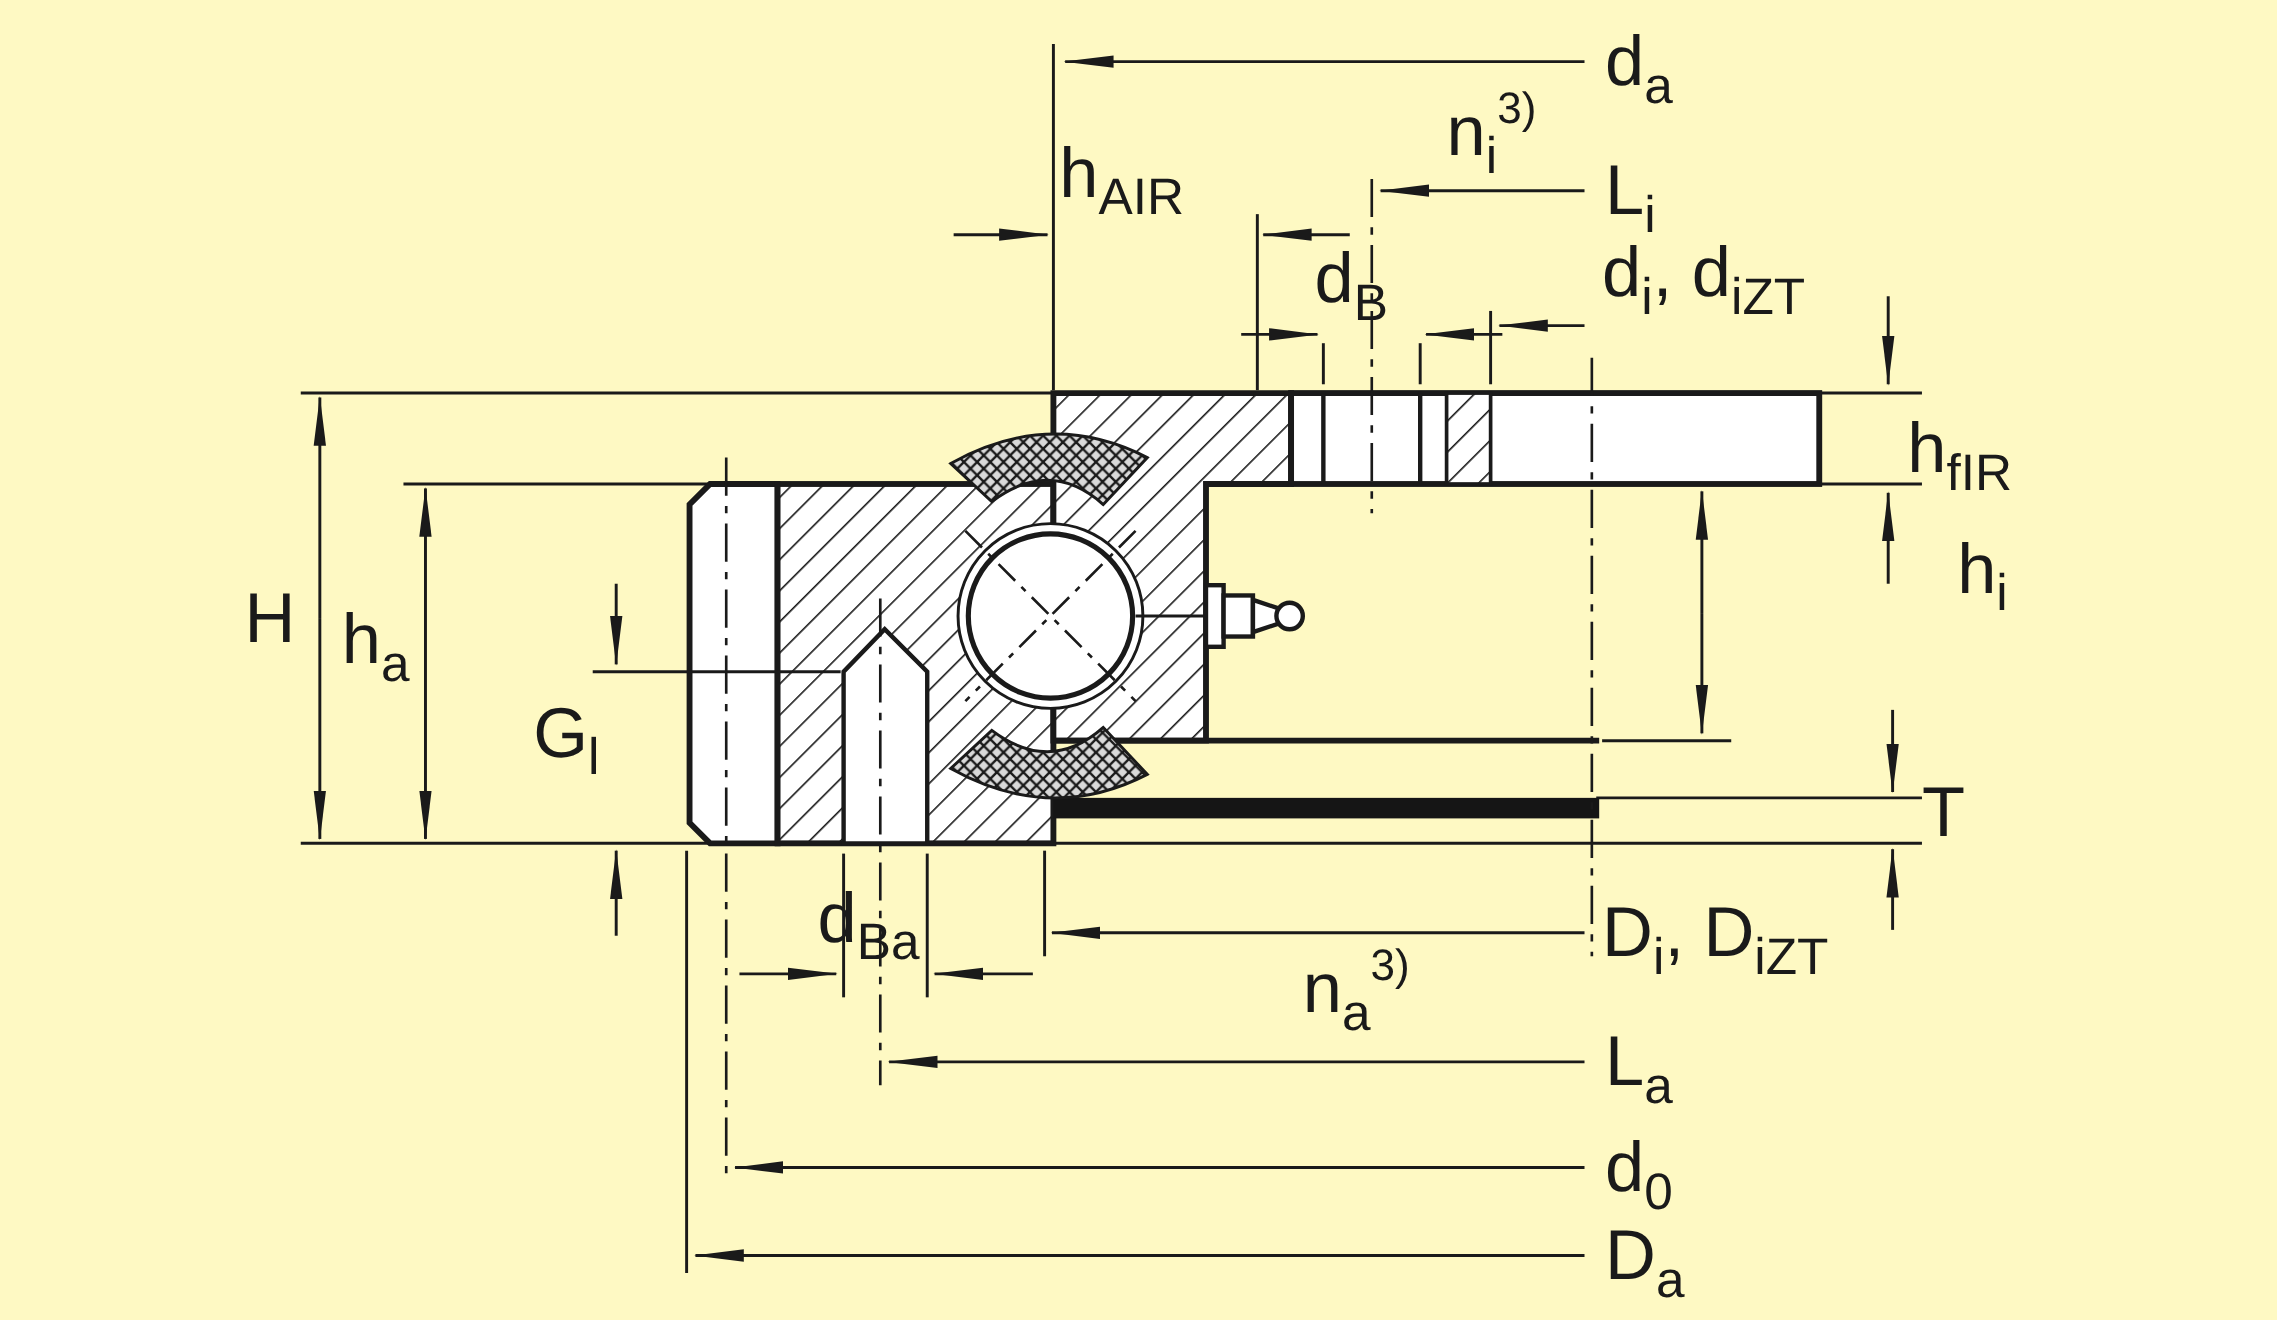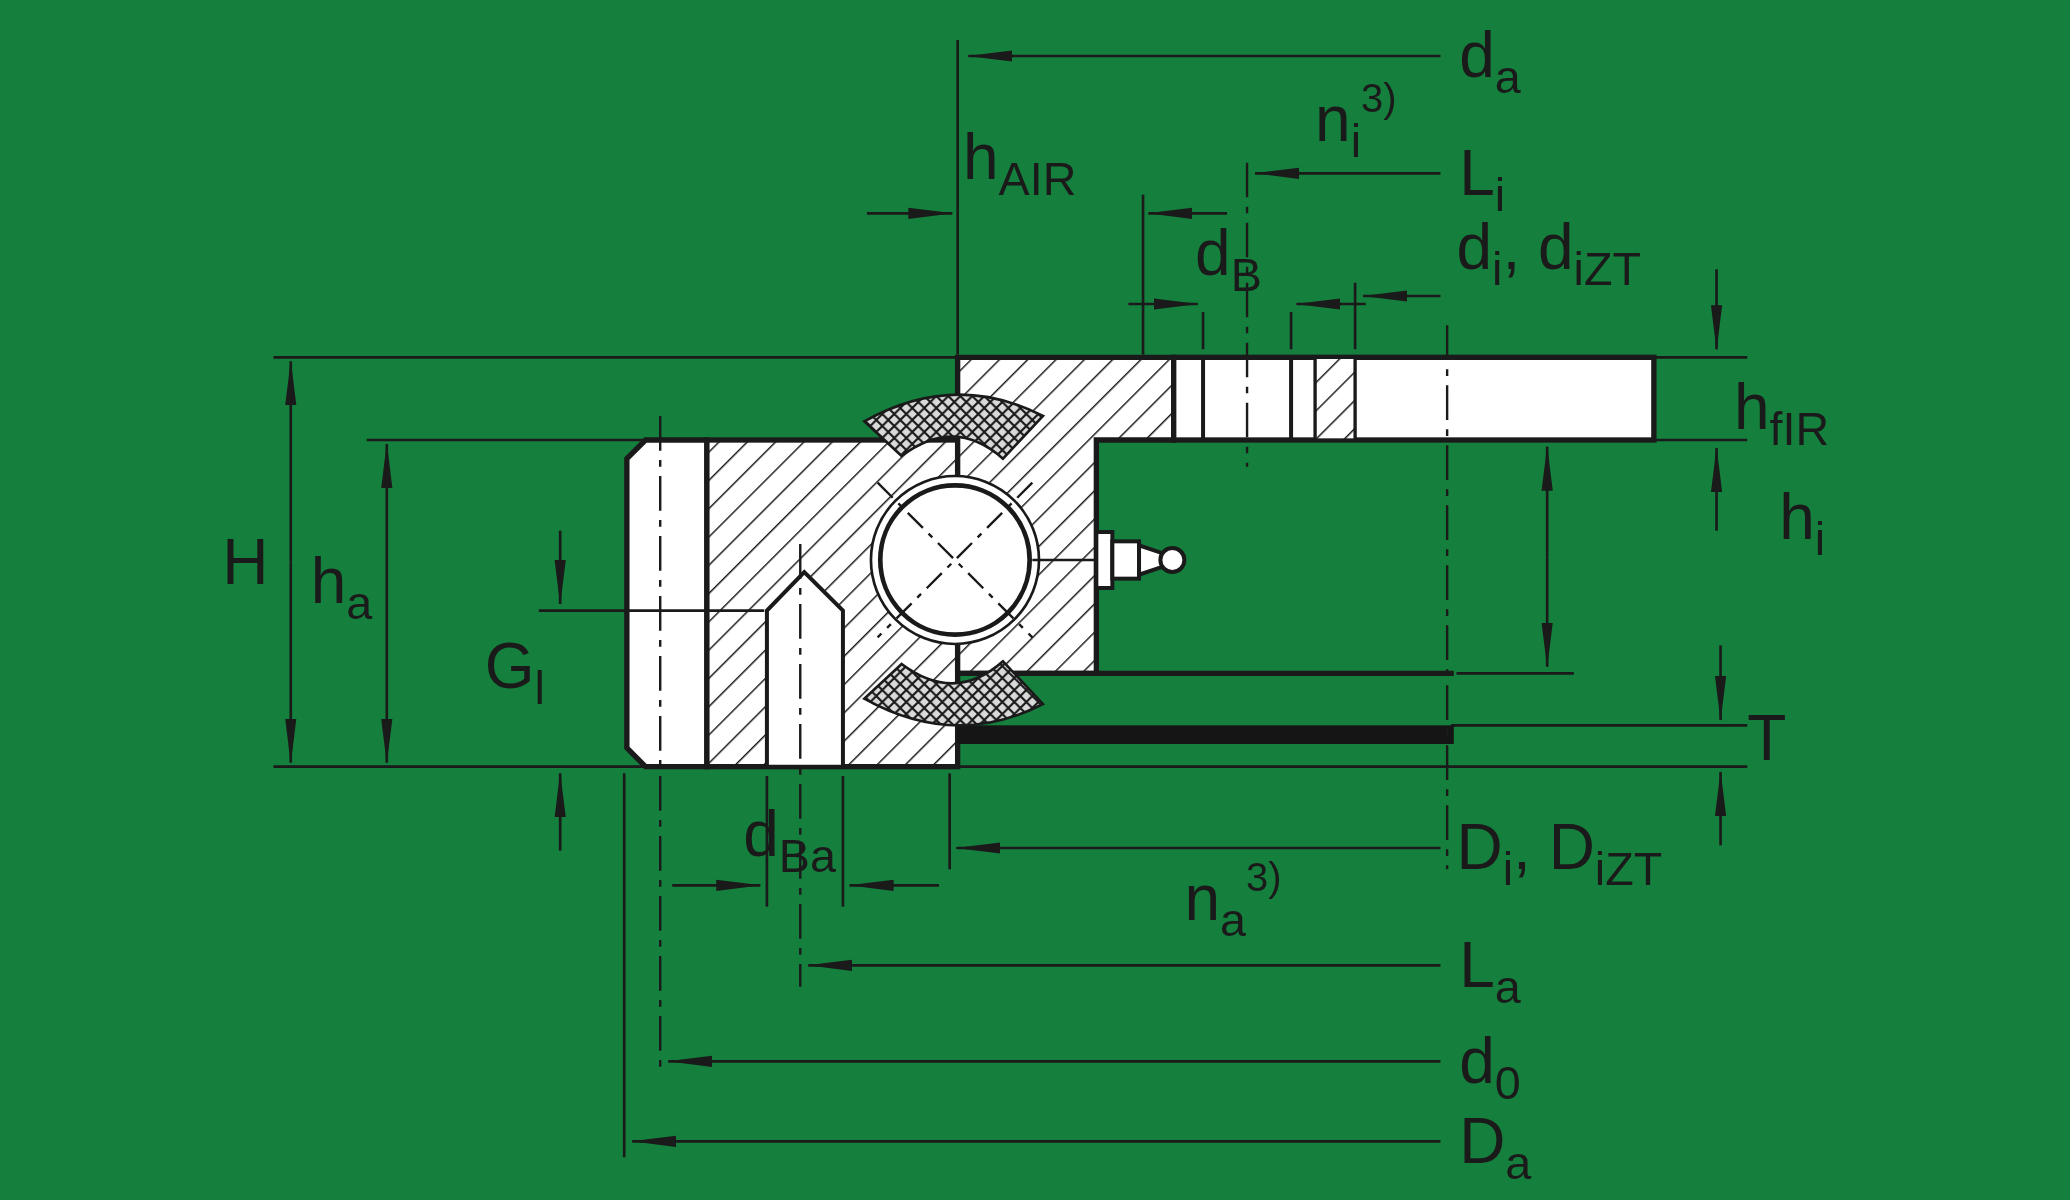--- a/index.html
+++ b/index.html
@@ -1,16 +1,16 @@
 <!DOCTYPE html>
 <html><head>
 <meta charset="utf-8">
 <style>
   html,body{margin:0;padding:0;background:#ffffff;}
-  .stage{width:2070px;height:1200px;background:#15803d;position:relative;overflow:hidden;}
+  .stage{width:2070px;height:1200px;background:#fef9c3;position:relative;overflow:hidden;}
   .lbl{font-family:"Liberation Sans","DejaVu Sans",sans-serif;font-size:48px;fill:#1a1a1a;}
   .lbl .sub{font-size:35px;}
   .lbl .sup{font-size:30px;}
   .thin{stroke:#1a1a1a;stroke-width:2;fill:none;}
   .med{stroke:#1a1a1a;stroke-width:3;fill:none;}
   .thick{stroke:#1a1a1a;stroke-width:4;fill:none;stroke-linejoin:miter;}
   .dim{stroke:#1a1a1a;stroke-width:2;fill:none;}
   .dashdot{stroke:#1a1a1a;stroke-width:1.8;fill:none;stroke-dasharray:26 7 5 7;}
   .balldash{stroke:#1a1a1a;stroke-width:1.8;fill:none;stroke-dasharray:16 6 4 6;}
   .whitefill{fill:#ffffff;}

